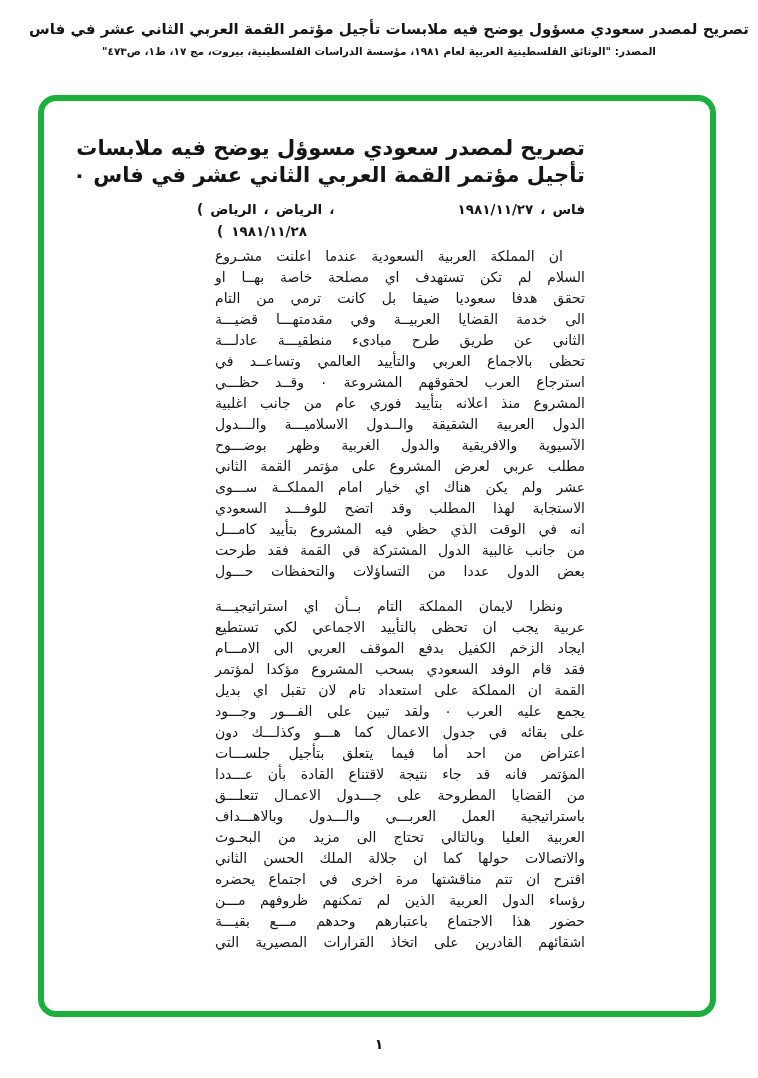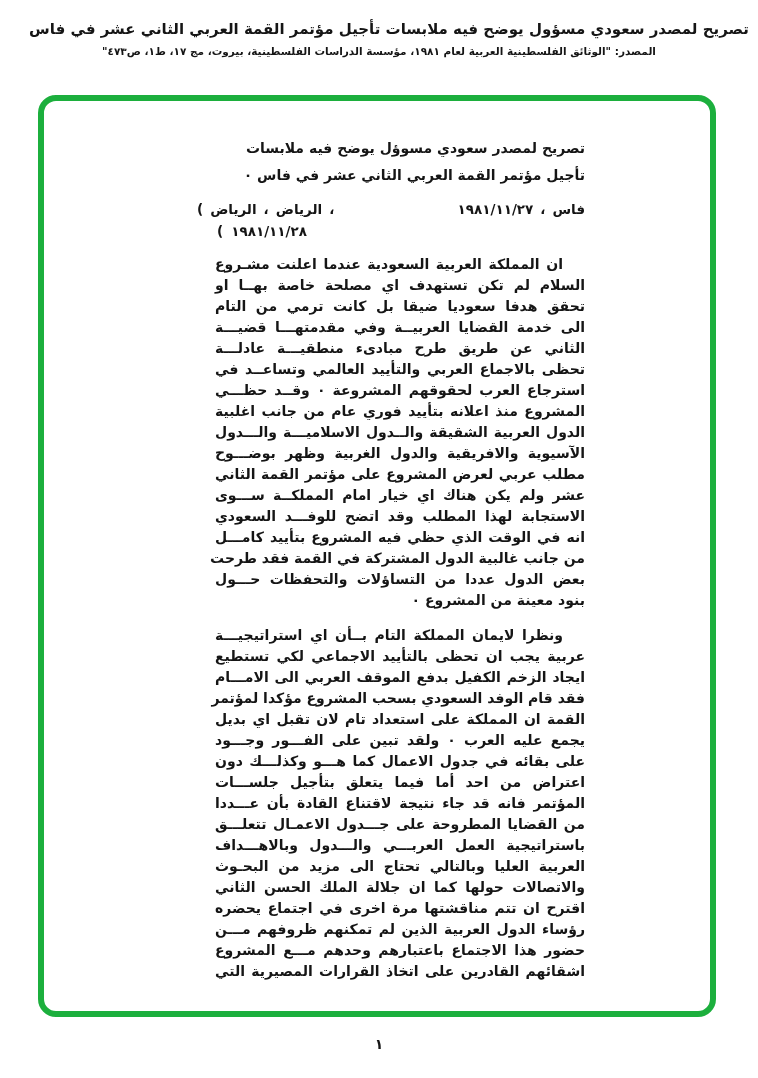--- a/index.html
+++ b/index.html
@@ -8,31 +8,31 @@
     font-family:"DejaVu Sans",sans-serif;color:#151515;overflow:hidden;
   }
   .header{position:absolute;top:20px;left:0;right:0;text-align:center;direction:rtl;}
   .header-title{font-size:15px;font-weight:bold;letter-spacing:0;padding-left:20px;}
   .header-source{font-size:10.5px;font-weight:bold;margin-top:7px;}
   .green-box{
     position:absolute;left:38px;top:95px;width:666px;height:910px;
     border:6px solid #1caf3d;border-radius:18px;background:#ffffff;
   }
   .content{width:370px;margin:34px 125px 0 auto;direction:rtl;}
-  .doc-title{font-size:14px;font-weight:bold;line-height:27px;}
+  .doc-title{font-size:21px;font-weight:bold;line-height:27px;}
   .doc-title .tline{text-align:right;text-align-last:right;white-space:nowrap;}
   .citation{
     margin-top:9px;margin-left:-18px;width:388px;
     font-size:13.5px;font-weight:bold;line-height:22px;
   }
   .cit-row1{display:flex;direction:ltr;justify-content:space-between;align-items:baseline;}
   .cit-group{display:flex;direction:ltr;gap:7px;align-items:baseline;}
   .cit-row2{display:flex;direction:ltr;gap:8px;margin-left:20px;align-items:baseline;}
   .atom{white-space:nowrap;}
-  .body-text{margin-top:12px;font-size:14px;font-weight:bold;line-height:21px;direction:rtl;}
+  .body-text{margin-top:4px;font-size:14px;font-weight:normal;line-height:21px;direction:rtl;}
   .para + .para{margin-top:14px;}
   .tline{
     white-space:nowrap;overflow:visible;
     text-align:justify;text-align-last:justify;
   }
   .para .tline:first-child{padding-right:22px;}
   .tline.no-justify-last{text-align-last:right;}
   .page-number{
     position:absolute;top:1036px;left:0;right:0;text-align:center;
     font-size:14px;font-weight:bold;
@@ -88,39 +88,38 @@
             <div class="tline">استرجاع العرب لحقوقهم المشروعة ٠ وقــد حظـــي</div>
             <div class="tline">المشروع منذ اعلانه بتأييد فوري عام من جانب اغلبية</div>
             <div class="tline">الدول العربية الشقيقة والــدول الاسلاميـــة والـــدول</div>
             <div class="tline">الآسيوية والافريقية والدول الغربية وظهر بوضـــوح</div>
             <div class="tline">مطلب عربي لعرض المشروع على مؤتمر القمة الثاني</div>
             <div class="tline">عشر ولم يكن هناك اي خيار امام المملكــة ســـوى</div>
             <div class="tline">الاستجابة لهذا المطلب وقد اتضح للوفـــد السعودي</div>
             <div class="tline">انه في الوقت الذي حظي فيه المشروع بتأييد كامـــل</div>
             <div class="tline">من جانب غالبية الدول المشتركة في القمة فقد طرحت</div>
             <div class="tline">بعض الدول عددا من التساؤلات والتحفظات حـــول</div>
-            <div class="tline no-justify-last">بنود معينة من المشروع ٠</div>
           </div>
         <div class="para">
             <div class="tline">ونظرا لايمان المملكة التام بــأن اي استراتيجيـــة</div>
             <div class="tline">عربية يجب ان تحظى بالتأييد الاجماعي لكي تستطيع</div>
             <div class="tline">ايجاد الزخم الكفيل بدفع الموقف العربي الى الامـــام</div>
             <div class="tline">فقد قام الوفد السعودي بسحب المشروع مؤكدا لمؤتمر</div>
             <div class="tline">القمة ان المملكة على استعداد تام لان تقبل اي بديل</div>
             <div class="tline">يجمع عليه العرب ٠ ولقد تبين على الفـــور وجـــود</div>
             <div class="tline">على بقائه في جدول الاعمال كما هـــو وكذلـــك دون</div>
             <div class="tline">اعتراض من احد أما فيما يتعلق بتأجيل جلســـات</div>
             <div class="tline">المؤتمر فانه قد جاء نتيجة لاقتناع القادة بأن عـــددا</div>
             <div class="tline">من القضايا المطروحة على جـــدول الاعمـال تتعلـــق</div>
             <div class="tline">باستراتيجية العمل العربـــي والـــدول وبالاهـــداف</div>
             <div class="tline">العربية العليا وبالتالي تحتاج الى مزيد من البحـوث</div>
             <div class="tline">والاتصالات حولها كما ان جلالة الملك الحسن الثاني</div>
             <div class="tline">اقترح ان تتم مناقشتها مرة اخرى في اجتماع يحضره</div>
             <div class="tline">رؤساء الدول العربية الذين لم تمكنهم ظروفهم مـــن</div>
-            <div class="tline">حضور هذا الاجتماع باعتبارهم وحدهم مـــع المشروع</div>
+            <div class="tline">حضور هذا الاجتماع باعتبارهم وحدهم مـــع بقيـــة</div>
             <div class="tline">اشقائهم القادرين على اتخاذ القرارات المصيرية التي</div>
           </div>
       </div>
 
     </div>
   </div>
 
   <div class="page-number">١</div>
 
 </div>

